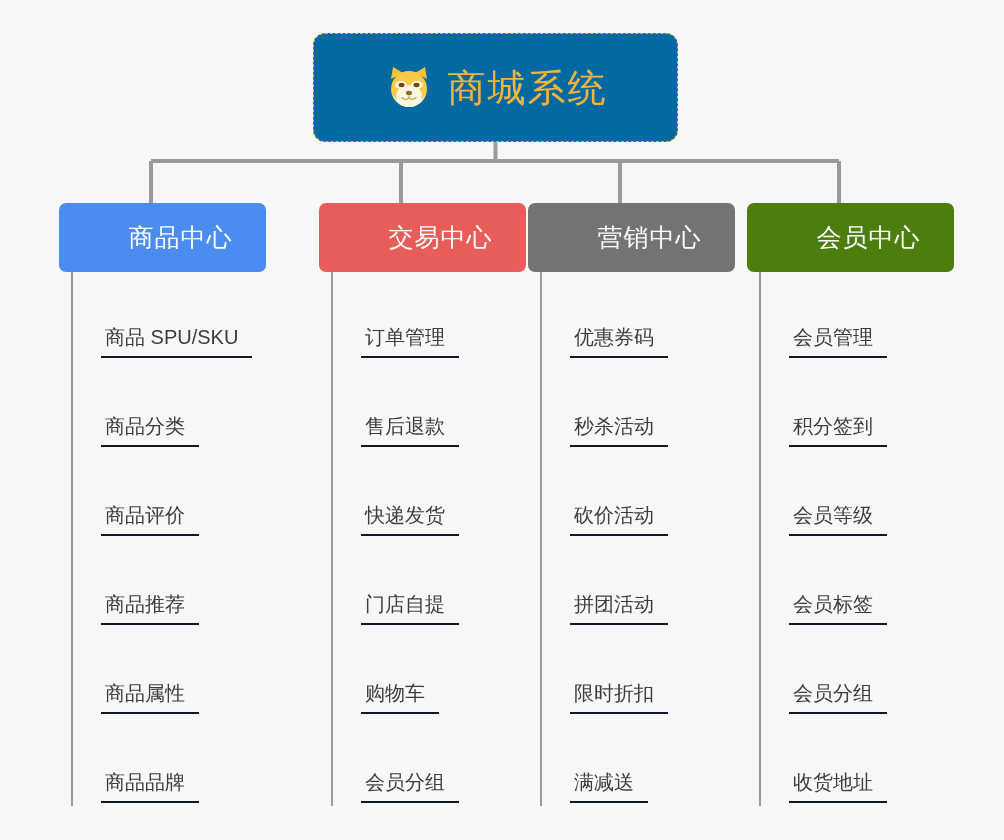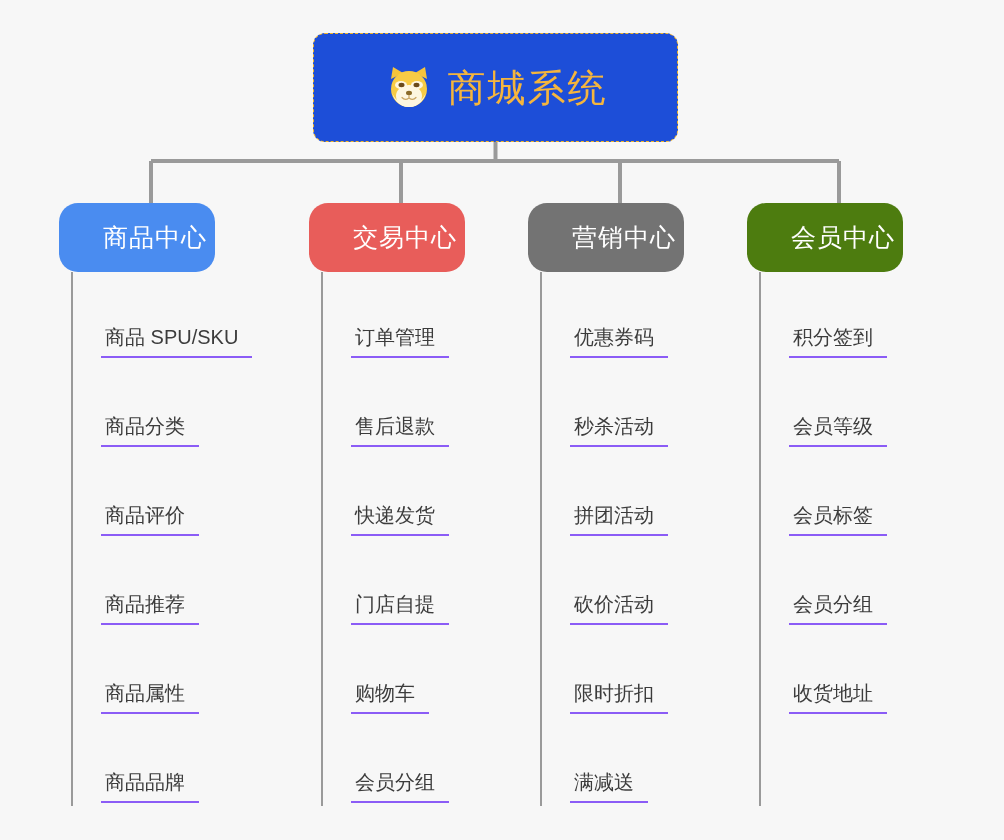--- a/index.html
+++ b/index.html
@@ -21,21 +21,21 @@
   }
 
   
   .root-node {
     position: absolute;
     left: 313px;
     top: 33px;
     width: 365px;
     height: 109px;
     box-sizing: border-box;
-    background: #1d4ed8;
+    background: #0369a1;
     border: 1.5px dashed #f0b429;
     border-radius: 12px;
     display: flex;
     align-items: center;
     justify-content: center;
     gap: 14px;
   }
   .root-emoji {
     width: 50px;
     height: 50px;
@@ -60,29 +60,29 @@
     pointer-events: none;
   }
 
   
   .branch {
     position: absolute;
     top: 203px;
     width: 185px;
   }
   .branch-0 { left: 59px; }
-  .branch-1 { left: 309px; }
+  .branch-1 { left: 319px; }
   .branch-2 { left: 528px; }
   .branch-3 { left: 747px; }
 
   .branch-header {
-    width: 156px;
+    width: 207px;
     height: 69px;
     box-sizing: border-box;
-    border-radius: 19px;
+    border-radius: 7px;
     display: flex;
     align-items: center;
     justify-content: center;
     color: #ffffff;
     font-size: 25px;
     letter-spacing: 1px;
     white-space: nowrap;
     padding-left: 36px;
   }
 
@@ -107,21 +107,21 @@
     display: flex;
     align-items: flex-end;
     padding-left: 30px;
     padding-bottom: 3px;
   }
   .leaf-label {
     font-size: 20px;
     color: #3c3c3c;
     line-height: 1.1;
     white-space: nowrap;
-    border-bottom: 2px solid #8b5cf6;
+    border-bottom: 2px solid #0f172a;
     padding: 0 14px 8px 4px;
   }
 </style>
 </head>
 <body>
 
 <div id="mindmap">
 
   <svg id="connectors" viewBox="0 0 1004 840" xmlns="http://www.w3.org/2000/svg">
 
@@ -221,41 +221,44 @@
     </div>
     <div class="branch-children">
       <div class="branch-trunk" style="height:534px;"></div>
       <div class="leaf">
           <span class="leaf-label">优惠券码</span>
         </div>
       <div class="leaf">
           <span class="leaf-label">秒杀活动</span>
         </div>
       <div class="leaf">
+          <span class="leaf-label">砍价活动</span>
+        </div>
+      <div class="leaf">
           <span class="leaf-label">拼团活动</span>
-        </div>
-      <div class="leaf">
-          <span class="leaf-label">砍价活动</span>
         </div>
       <div class="leaf">
           <span class="leaf-label">限时折扣</span>
         </div>
       <div class="leaf">
           <span class="leaf-label">满减送</span>
         </div>
     </div>
   </div>
 
   <div class="branch branch-3">
     <div class="branch-header" style="background:#4d7c0f;">
       <span>会员中心</span>
     </div>
     <div class="branch-children">
       <div class="branch-trunk" style="height:534px;"></div>
       <div class="leaf">
+          <span class="leaf-label">会员管理</span>
+        </div>
+      <div class="leaf">
           <span class="leaf-label">积分签到</span>
         </div>
       <div class="leaf">
           <span class="leaf-label">会员等级</span>
         </div>
       <div class="leaf">
           <span class="leaf-label">会员标签</span>
         </div>
       <div class="leaf">
           <span class="leaf-label">会员分组</span>

